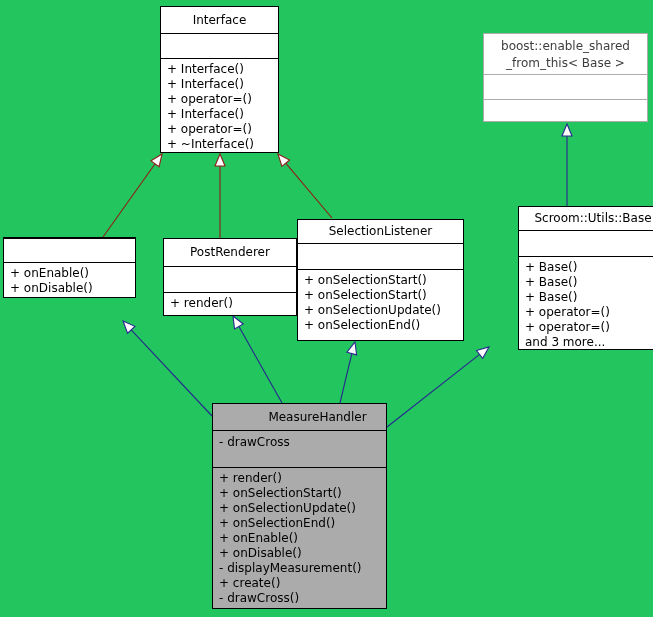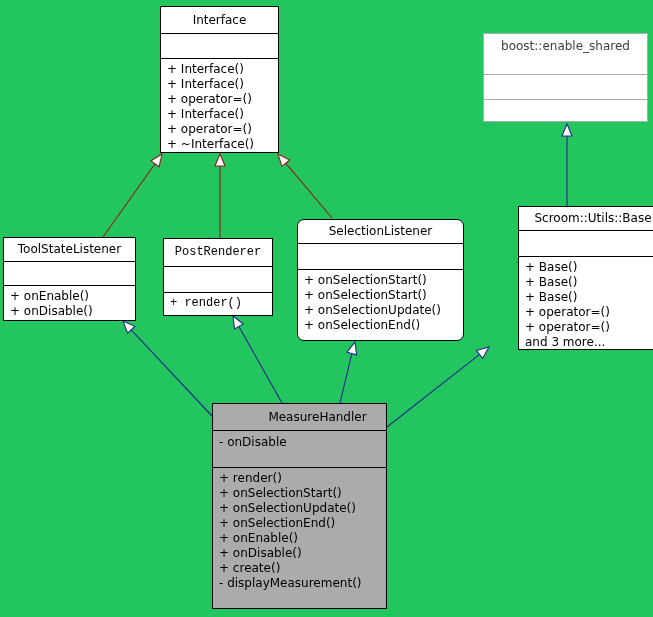--- a/index.html
+++ b/index.html
@@ -57,26 +57,26 @@
   #box-boost               { left:483px; top:33px;  width:165px; border-color:#acacac; color:#3d3d3d; }
   #box-boost .uml-title    { height:40px; line-height:17px; padding-top:4px; }
   #box-boost .uml-attrs    { height:25px; border-top-color:#acacac; }
   #box-boost .uml-methods  { height:22px; border-top-color:#acacac; }
 
   #box-tsl                 { left:3px;   top:237px; width:133px; }
   #box-tsl .uml-title      { height:23px; line-height:23px; }
   #box-tsl .uml-attrs      { height:24px; }
   #box-tsl .uml-methods    { height:35px; }
 
-  #box-pr                  { left:163px; top:238px; width:110px;font-family:Liberation Mono, monospace; }
+  #box-pr                  { left:163px; top:238px; width:134px; }
   #box-pr .uml-title       { height:27px; line-height:27px; }
   #box-pr .uml-attrs       { height:26px; }
   #box-pr .uml-methods     { height:23px; }
 
-  #box-sl                  { left:297px; top:219px; width:167px;border-radius:7px; }
+  #box-sl                  { left:297px; top:219px; width:167px; }
   #box-sl .uml-title       { height:23px; line-height:23px; }
   #box-sl .uml-attrs       { height:26px; }
   #box-sl .uml-methods     { height:71px; }
 
   #box-base                { left:490px; top:206px; width:150px;margin-left:28px; }
   #box-base .uml-title     { height:23px; line-height:23px; }
   #box-base .uml-attrs     { height:26px; }
   #box-base .uml-methods   { height:93px; }
 
   #box-mh                  { left:212px; top:403px; width:175px; background:#ababab; }
@@ -121,27 +121,27 @@
       <div>+ operator=()</div>
       <div>+ Interface()</div>
       <div>+ operator=()</div>
       <div>+ ~Interface()</div>
     </div>
   </div>
 
   <div id="box-boost" class="uml-box">
     <div class="uml-title">
       <div>boost::enable_shared</div>
+      <div>_from_this&lt; Base &gt;</div>
     </div>
     <div class="uml-attrs"></div>
     <div class="uml-methods"></div>
   </div>
 
   <div id="box-tsl" class="uml-box">
-    <div class="uml-title">ToolStateListener</div>
     <div class="uml-attrs"></div>
     <div class="uml-methods">
       <div>+ onEnable()</div>
       <div>+ onDisable()</div>
     </div>
   </div>
 
   <div id="box-pr" class="uml-box">
     <div class="uml-title">PostRenderer</div>
     <div class="uml-attrs"></div>
@@ -170,27 +170,28 @@
       <div>+ Base()</div>
       <div>+ operator=()</div>
       <div>+ operator=()</div>
       <div>and 3 more...</div>
     </div>
   </div>
 
   <div id="box-mh" class="uml-box">
     <div class="uml-title">MeasureHandler</div>
     <div class="uml-attrs">
-      <div>- onDisable</div>
+      <div>- drawCross</div>
     </div>
     <div class="uml-methods">
       <div>+ render()</div>
       <div>+ onSelectionStart()</div>
       <div>+ onSelectionUpdate()</div>
       <div>+ onSelectionEnd()</div>
       <div>+ onEnable()</div>
       <div>+ onDisable()</div>
+      <div>- displayMeasurement()</div>
       <div>+ create()</div>
-      <div>- displayMeasurement()</div>
+      <div>- drawCross()</div>
     </div>
   </div>
 
 </div>
 
 </body></html>

